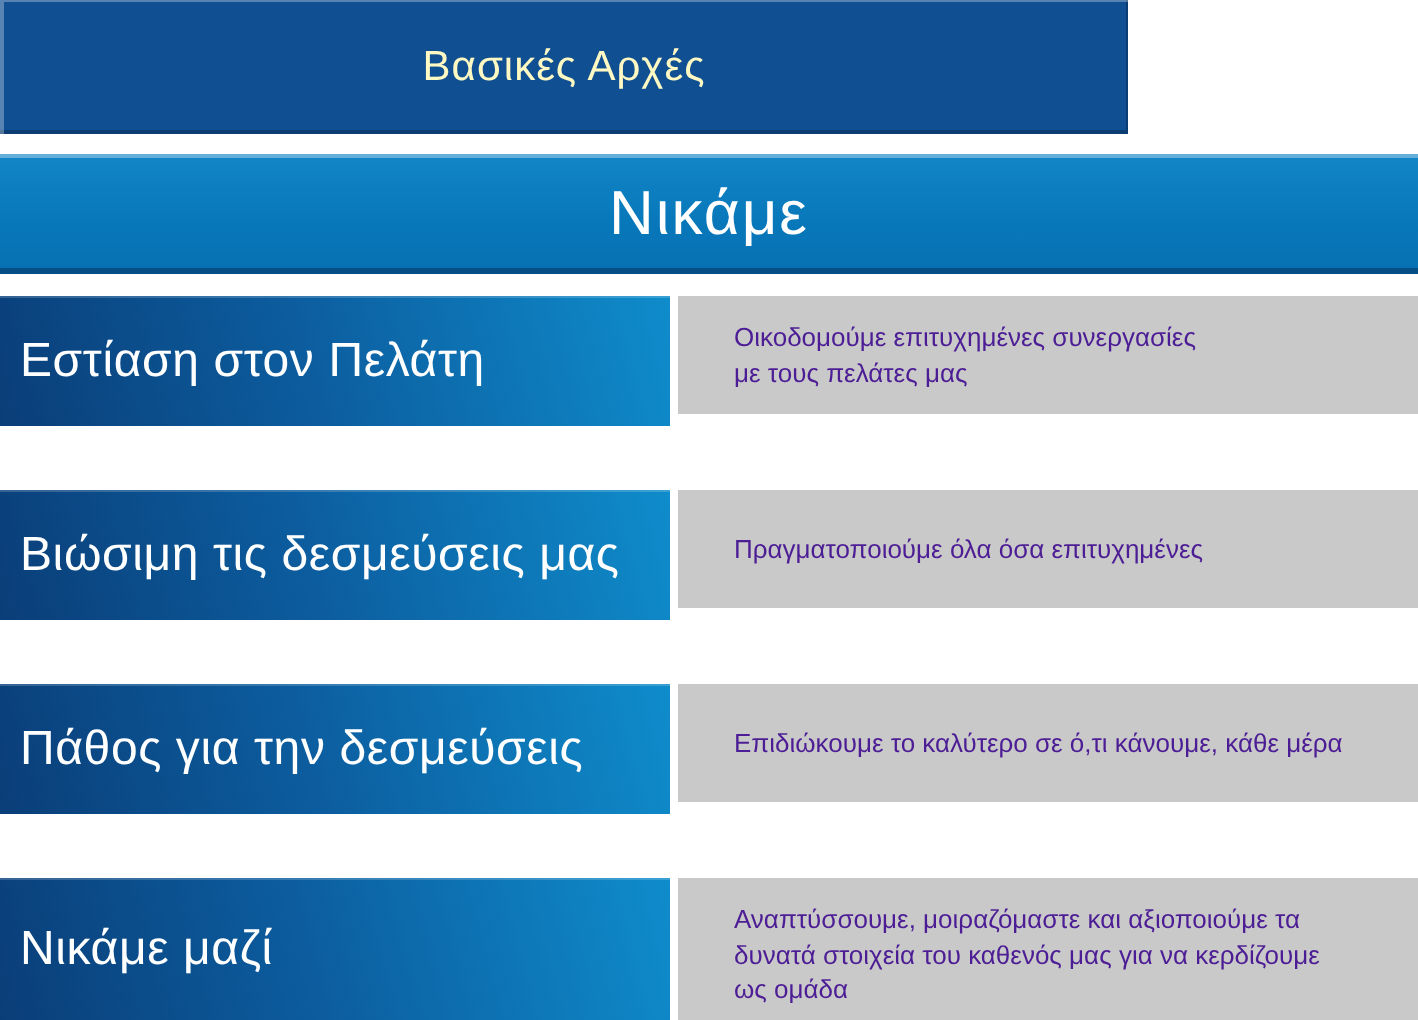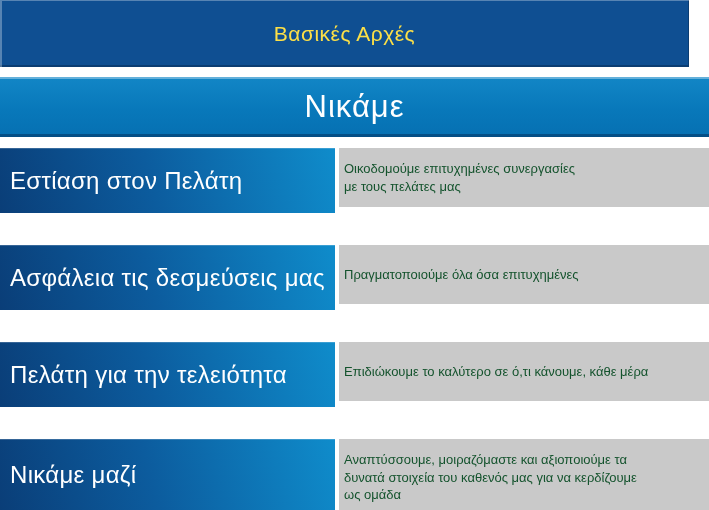--- a/index.html
+++ b/index.html
@@ -9,29 +9,29 @@
     height: 510px;
     background: #ffffff;
     overflow: hidden;
     font-family: "Liberation Sans", sans-serif;
   }
 
   
   .header-bar {
     position: absolute;
     left: 0; top: 0;
-    width: 689px; height: 67px;
+    width: 564px; height: 67px;
     background: #0f4f92;
     box-shadow: inset 2px 1px 0 rgba(255,255,255,0.30), inset -1px -2px 0 rgba(0,0,0,0.22);
     display: flex;
     flex-direction: column;
     align-items: center;
     justify-content: center;
     gap: 7px;
-    color: #fde047;
+    color: #fef9c3;
   }
   .header-title   { font-size: 21px; letter-spacing: 0.5px; }
   .header-subtitle{ font-size: 15px; letter-spacing: 0.3px; }
 
   
   .values-banner {
     position: absolute;
     left: 0; top: 77px;
     width: 709px; height: 60px;
     background: linear-gradient(to bottom, #1286c6 0%, #0878ba 55%, #0670b2 100%);
@@ -71,24 +71,24 @@
   .value-desc-box {
     position: absolute;
     left: 339px; top: 0;
     width: 370px; height: 59px;
     background: #c9c9c9;
     display: flex;
     align-items: center;
   }
   .row-3 .value-desc-box { height: 77px; }
   .value-desc {
-    padding: 0 8px 0 5px;
+    padding: 0 8px 0 28px;
     font-size: 13px;
     line-height: 1.38;
-    color: #14532d;
+    color: #4c1d95;
     white-space: pre-line;
   }
 </style>
 </head>
 <body>
 
 <div class="slide">
 
   <div class="header-bar">
     <div class="header-title">Βασικές Αρχές</div>
@@ -103,30 +103,30 @@
       <span class="value-label">Εστίαση στον Πελάτη</span>
     </div>
     <div class="value-desc-box">
       <span class="value-desc">Οικοδομούμε επιτυχημένες συνεργασίες
 με τους πελάτες μας</span>
     </div>
   </div>
 
   <div class="value-row row-1">
     <div class="value-label-box">
-      <span class="value-label">Ασφάλεια τις δεσμεύσεις μας</span>
+      <span class="value-label">Βιώσιμη τις δεσμεύσεις μας</span>
     </div>
     <div class="value-desc-box">
       <span class="value-desc">Πραγματοποιούμε όλα όσα επιτυχημένες</span>
     </div>
   </div>
 
   <div class="value-row row-2">
     <div class="value-label-box">
-      <span class="value-label">Πελάτη για την τελειότητα</span>
+      <span class="value-label">Πάθος για την δεσμεύσεις</span>
     </div>
     <div class="value-desc-box">
       <span class="value-desc">Επιδιώκουμε το καλύτερο σε ό,τι κάνουμε, κάθε μέρα</span>
     </div>
   </div>
 
   <div class="value-row row-3">
     <div class="value-label-box">
       <span class="value-label">Νικάμε μαζί</span>
     </div>

